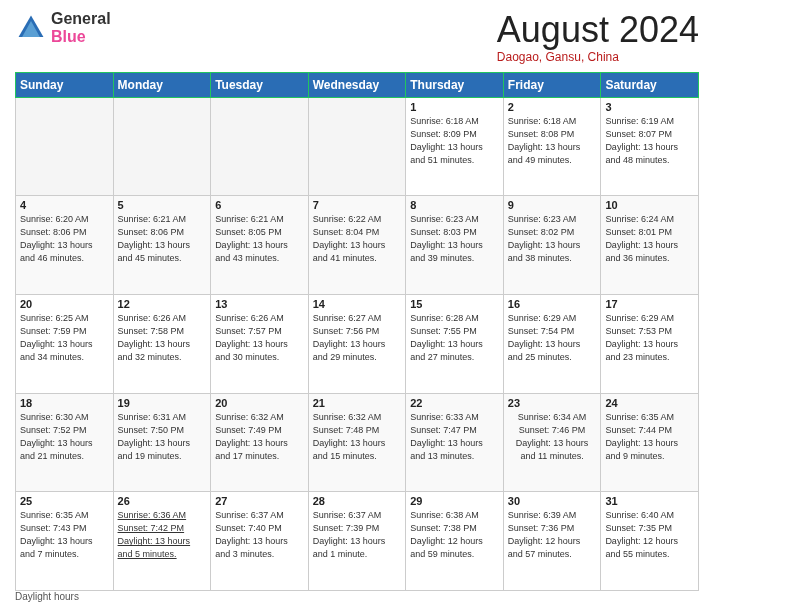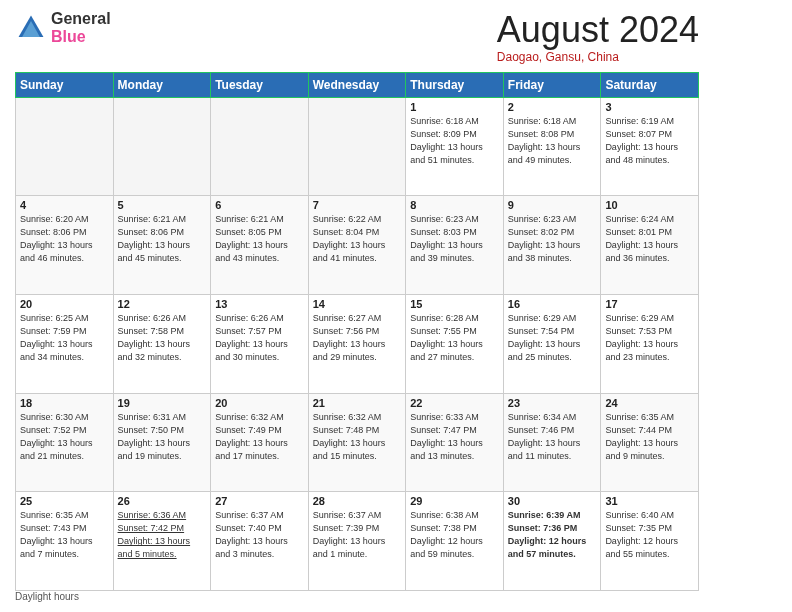--- a/index.html
+++ b/index.html
@@ -299,21 +299,21 @@
           </td>
           <td>
             <span class="day-number">22</span>
             <div class="day-info" style="white-space: pre-line;">Sunrise: 6:33 AM
 Sunset: 7:47 PM
 Daylight: 13 hours
 and 13 minutes.</div>
           </td>
           <td>
             <span class="day-number">23</span>
-            <div class="day-info" style="white-space: pre-line;">Sunrise: 6:34 AM
+            <div class="day-info" style="white-space: pre-line; text-align: center;">Sunrise: 6:34 AM
 Sunset: 7:46 PM
 Daylight: 13 hours
 and 11 minutes.</div>
           </td>
           <td>
             <span class="day-number">24</span>
             <div class="day-info" style="white-space: pre-line;">Sunrise: 6:35 AM
 Sunset: 7:44 PM
 Daylight: 13 hours
 and 9 minutes.</div>
@@ -350,21 +350,21 @@
           </td>
           <td>
             <span class="day-number">29</span>
             <div class="day-info" style="white-space: pre-line;">Sunrise: 6:38 AM
 Sunset: 7:38 PM
 Daylight: 12 hours
 and 59 minutes.</div>
           </td>
           <td>
             <span class="day-number">30</span>
-            <div class="day-info" style="white-space: pre-line; font-weight: bold;">Sunrise: 6:39 AM
+            <div class="day-info" style="white-space: pre-line;">Sunrise: 6:39 AM
 Sunset: 7:36 PM
 Daylight: 12 hours
 and 57 minutes.</div>
           </td>
           <td>
             <span class="day-number">31</span>
             <div class="day-info" style="white-space: pre-line;">Sunrise: 6:40 AM
 Sunset: 7:35 PM
 Daylight: 12 hours
 and 55 minutes.</div>

